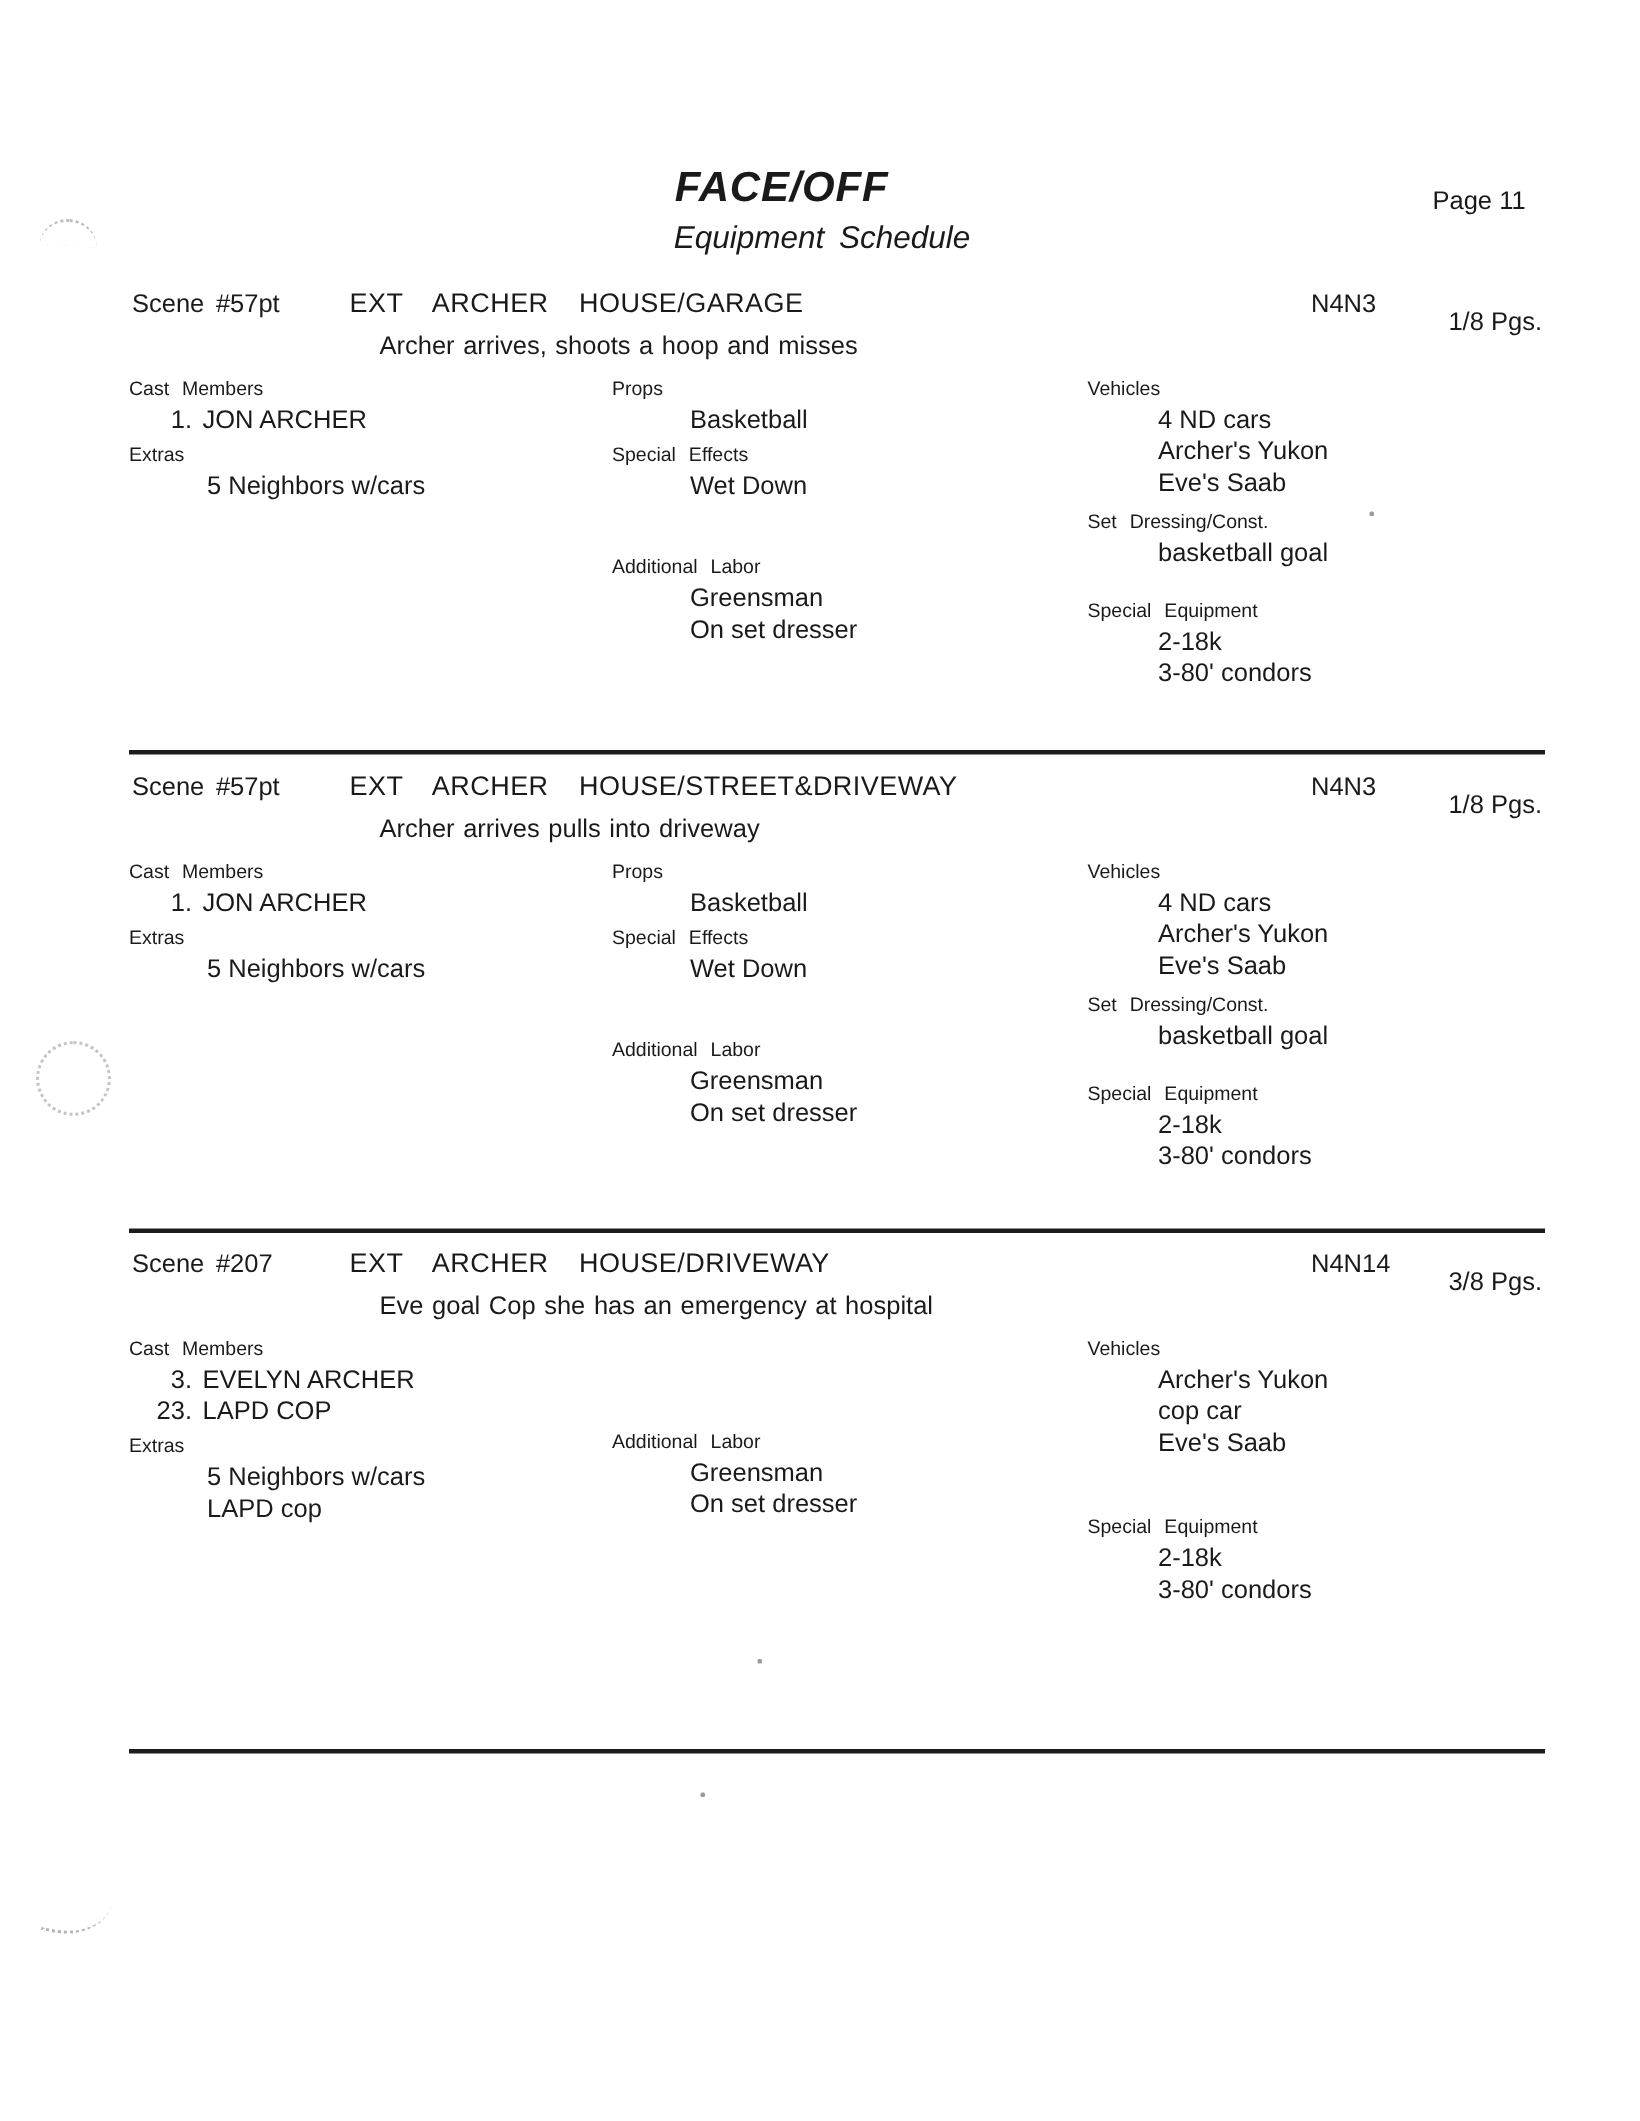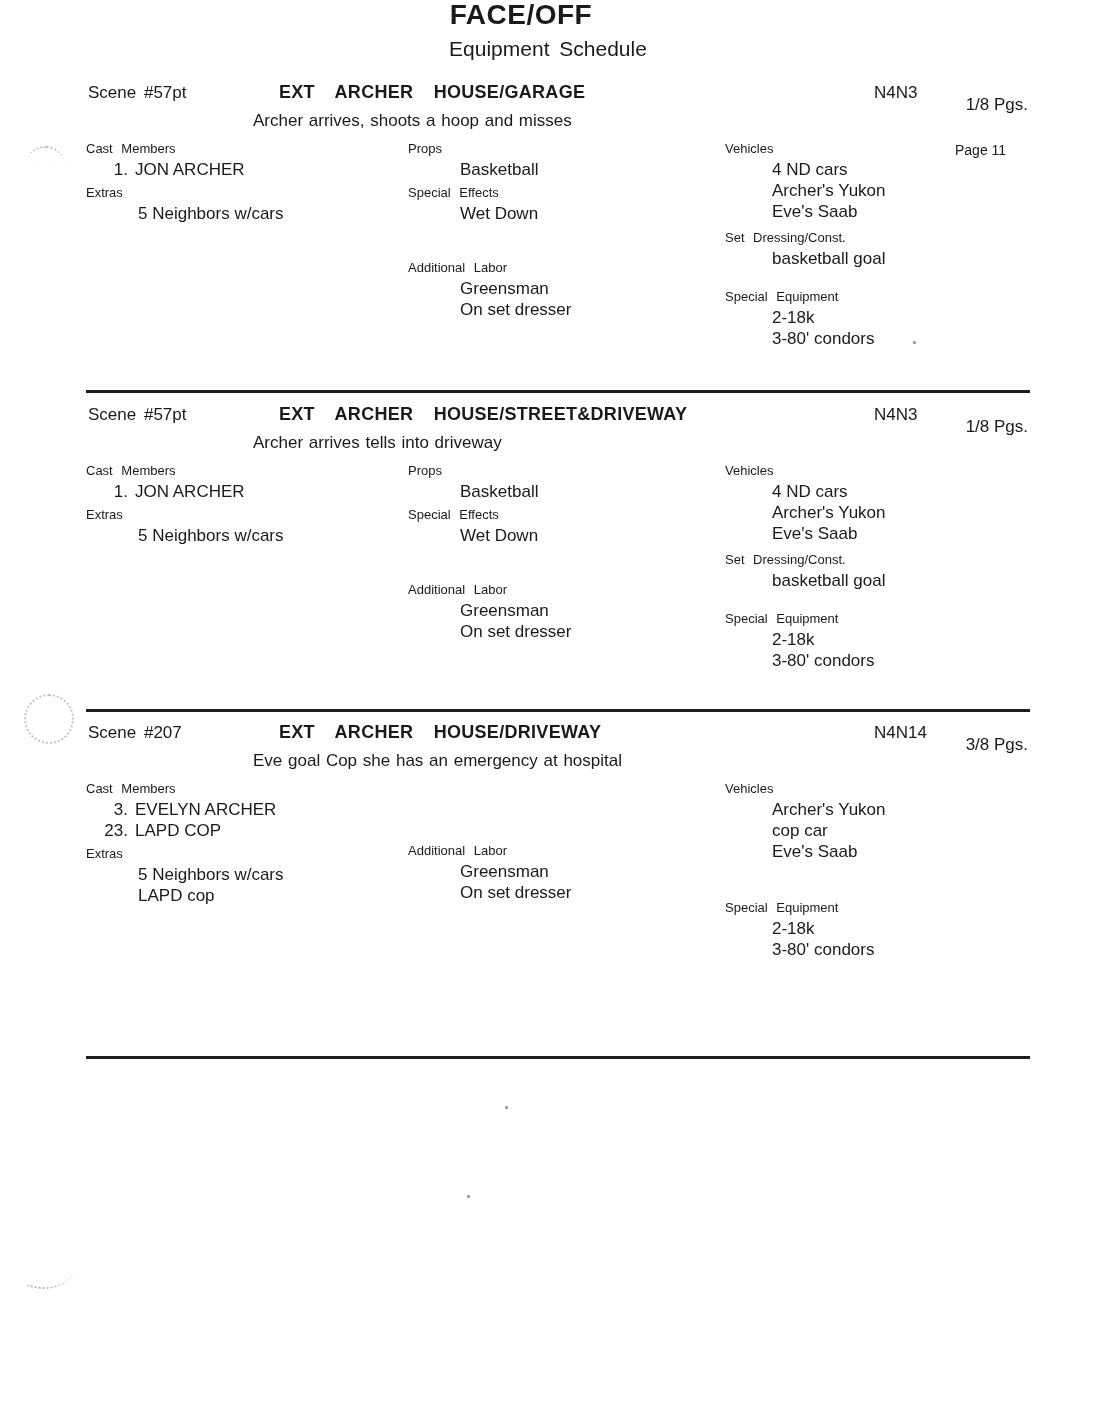--- a/index.html
+++ b/index.html
@@ -13,21 +13,23 @@
     width: 1093px;
     height: 1414px;
     position: relative;
     overflow: hidden;
   }
 
   
   .doc-header {
     margin-left: 86px;
     width: 944px;
+    padding-top: 110px;
     text-align: center;
+    font-style: italic;
   }
   .doc-title {
     font-size: 28px;
     line-height: 30px;
     font-weight: 700;
     letter-spacing: 0.5px;
     transform: translateX(-37px);
   }
   .doc-subtitle {
     margin-top: 6px;
@@ -38,22 +40,22 @@
   }
   .doc-date {
     margin-top: 6px;
     font-size: 17px;
     line-height: 20px;
     transform: translateX(-11px);
   }
   .page-number {
     position: absolute;
     left: 955px;
-    top: 140px;
-    font-size: 14px;
+    top: 124px;
+    font-size: 17px;
     line-height: 20px;
   }
 
   
   .page-content {
     margin-left: 86px;
     width: 944px;
   }
   .scene {
     position: relative;
@@ -70,21 +72,21 @@
     width: 100%;
   }
 
   .scene-head {
     position: relative;
     height: 22px;
     font-size: 17px;
     line-height: 22px;
   }
   .scene-label    { position: absolute; left: 2px;   top: 0; word-spacing: 3px; }
-  .scene-set      { position: absolute; left: 147px; top: -1px; font-weight: 700; font-size: 18px; word-spacing: 15px; letter-spacing: 0.3px; margin-left: 46px; }
+  .scene-set      { position: absolute; left: 147px; top: -1px; font-weight: 400; font-size: 18px; word-spacing: 15px; letter-spacing: 0.3px; }
   .scene-day      { position: absolute; left: 788px; top: 0; }
   .scene-pages    { position: absolute; right: 2px;  top: 12px; }
 
   .scene-desc {
     margin-top: 6px;
     padding-left: 167px;
     font-size: 17px;
     line-height: 22px;
     word-spacing: 1px;
   }
@@ -211,21 +213,21 @@
       </div>
     </section>
     <hr class="scene-separator">
     <section class="scene scene-2" data-scene="2">
       <div class="scene-head">
         <span class="scene-label">Scene #57pt</span>
         <span class="scene-set">EXT ARCHER HOUSE/STREET&amp;DRIVEWAY</span>
         <span class="scene-day">N4N3</span>
         <span class="scene-pages">1/8 Pgs.</span>
       </div>
-      <div class="scene-desc">Archer arrives tells into driveway</div>
+      <div class="scene-desc">Archer arrives pulls into driveway</div>
       <div class="scene-content">
         <div class="col col-1">
           <div class="section sec-cast-members">
             <div class="section-heading">Cast Members</div>
             <div class="item numbered"><span class="num">1.</span><span>JON ARCHER</span></div>
           </div>
           <div class="section sec-extras">
             <div class="section-heading">Extras</div>
             <div class="item">5 Neighbors w/cars</div>
           </div>

